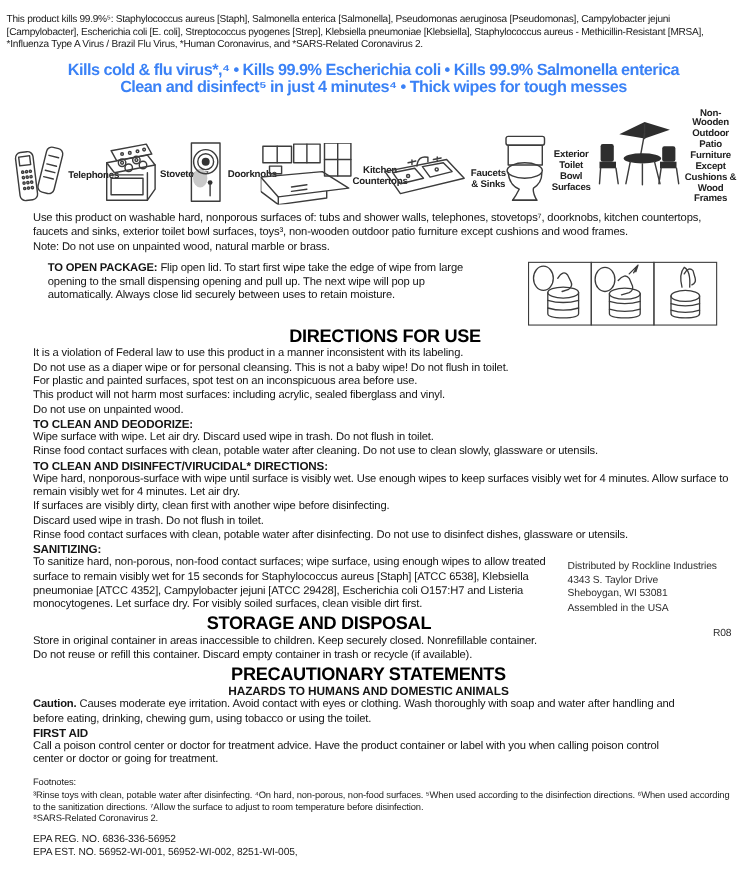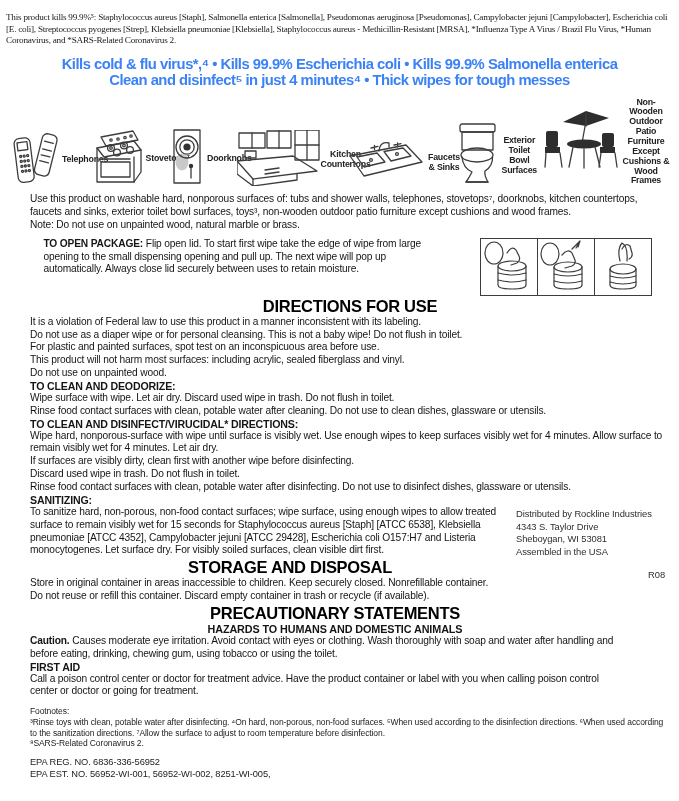--- a/index.html
+++ b/index.html
@@ -2,21 +2,21 @@
 <html><head>
 <meta charset="utf-8">
 <style>
   html,body{margin:0;padding:0;}
   body{
     width:679px;height:801px;overflow:hidden;background:#fff;color:#151515;
     font-family:"Liberation Sans", sans-serif;
   }
   .wrap{padding:3px 6px 0 6px;}
   
-  .intro{font-size:9.2px;line-height:1.24;letter-spacing:-0.25px;color:#1b1b1b;font-family:Liberation Serif, serif;}
+  .intro{font-size:9.2px;line-height:1.24;letter-spacing:-0.25px;color:#1b1b1b;}
   
   .headline{text-align:center;font-weight:bold;margin-top:3px;letter-spacing:-0.5px;color:#3b82f6;}
   .headline .h1{font-size:14.8px;white-space:nowrap;}
   .headline .h2{font-size:14.8px;white-space:nowrap;}
   
   .icons-row{display:flex;justify-content:space-between;align-items:flex-end;padding:7px 2px 2px 2px;}
   .icon-item{display:flex;flex-direction:row;align-items:center;text-align:center;}
   .icon-item svg{display:block;stroke:#3c3c3c;fill:none;stroke-width:1.3;stroke-linecap:round;stroke-linejoin:round;}
   .icon-label{font-weight:bold;font-size:8.8px;line-height:1.12;margin-top:3px;letter-spacing:-0.2px;color:#222;}
   
@@ -241,21 +241,21 @@
       <p class="p" style="text-align:left">It is a violation of Federal law to use this product in a manner inconsistent with its labeling.</p>
       <p class="p">Do not use as a diaper wipe or for personal cleansing. This is not a baby wipe! Do not flush in toilet.</p>
       <p class="p">For plastic and painted surfaces, spot test on an inconspicuous area before use.</p>
       <p class="p">This product will not harm most surfaces: including acrylic, sealed fiberglass and vinyl.</p>
       <p class="p">Do not use on unpainted wood.</p>
     </div>
 
     <div>
       <p class="h-sec">TO CLEAN AND DEODORIZE:</p>
       <p class="p">Wipe surface with wipe. Let air dry. Discard used wipe in trash. Do not flush in toilet.</p>
-      <p class="p">Rinse food contact surfaces with clean, potable water after cleaning. Do not use to clean dishes, glassware or utensils.</p>
+      <p class="p">Rinse food contact surfaces with clean, potable water after cleaning. Do not use to clean slowly, glassware or utensils.</p>
     </div>
 
     <div>
       <p class="h-sec">TO CLEAN AND DISINFECT/VIRUCIDAL* DIRECTIONS:</p>
       <p class="p">Wipe hard, nonporous-surface with wipe until surface is visibly wet. Use enough wipes to keep surfaces visibly wet for 4 minutes. Allow surface to remain visibly wet for 4 minutes. Let air dry.</p>
       <p class="p">If surfaces are visibly dirty, clean first with another wipe before disinfecting.</p>
       <p class="p">Discard used wipe in trash. Do not flush in toilet.</p>
       <p class="p">Rinse food contact surfaces with clean, potable water after disinfecting. Do not use to disinfect dishes, glassware or utensils.</p>
     </div>
 

